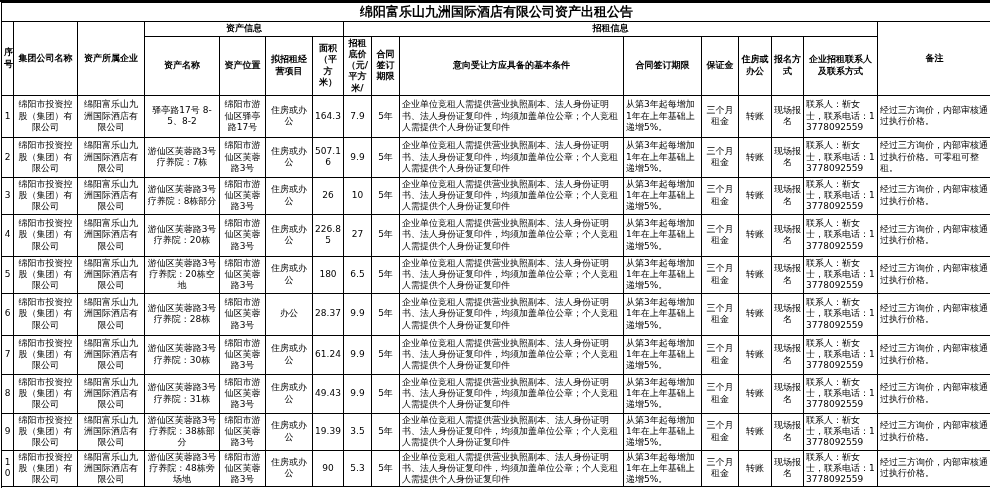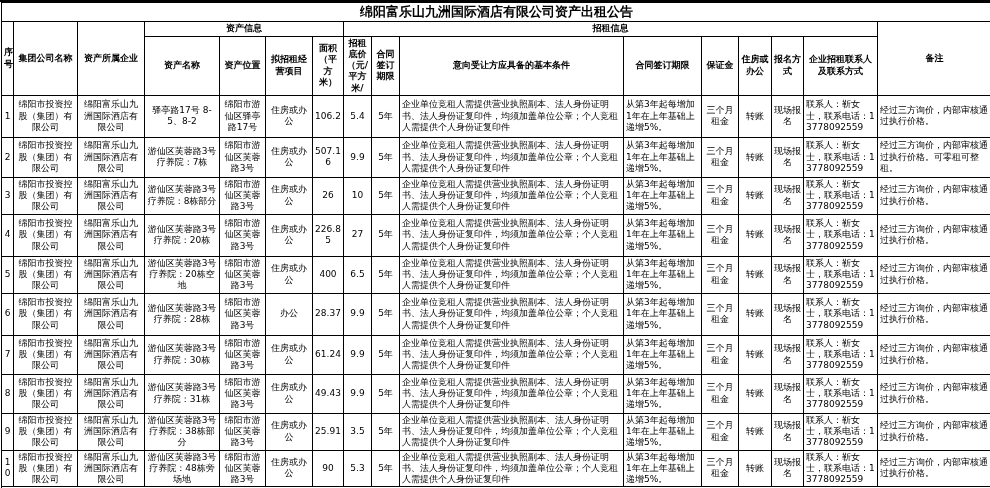--- a/index.html
+++ b/index.html
@@ -71,22 +71,22 @@
       </tr>
     </thead>
     <tbody>
         <tr class="h42">
     <td data-field="seq">1</td>
     <td data-field="group_company">绵阳市投资控股（集团）有限公司</td>
     <td data-field="asset_owner">绵阳富乐山九洲国际酒店有限公司</td>
     <td data-field="asset_name">驿亭路17号 8-5、8-2</td>
     <td data-field="asset_location">绵阳市游仙区驿亭路17号</td>
     <td data-field="planned_use">住房或办公</td>
-    <td data-field="area">106.2</td>
-    <td data-field="base_price">5.4</td>
+    <td data-field="area">164.3</td>
+    <td data-field="base_price">7.9</td>
     <td data-field="contract_term">5年</td>
     <td data-field="conditions">企业单位竞租人需提供营业执照副本、法人身份证明书、法人身份证复印件，均须加盖单位公章；个人竞租人需提供个人身份证复印件</td>
     <td data-field="rent_increase">从第3年起每增加1年在上年基础上递增5%。</td>
     <td data-field="deposit">三个月租金</td>
     <td data-field="transaction_method">转账</td>
     <td data-field="registration_method">现场报名</td>
     <td data-field="contact">联系人：靳女士，联系电话：13778092559</td>
     <td data-field="remark">经过三方询价，内部审核通过执行价格。</td>
   </tr>
         <tr class="h40">
@@ -143,21 +143,21 @@
     <td data-field="contact">联系人：靳女士，联系电话：13778092559</td>
     <td data-field="remark">经过三方询价，内部审核通过执行价格。</td>
   </tr>
         <tr class="h37">
     <td data-field="seq">5</td>
     <td data-field="group_company">绵阳市投资控股（集团）有限公司</td>
     <td data-field="asset_owner">绵阳富乐山九洲国际酒店有限公司</td>
     <td data-field="asset_name">游仙区芙蓉路3号疗养院：20栋空地</td>
     <td data-field="asset_location">绵阳市游仙区芙蓉路3号</td>
     <td data-field="planned_use">住房或办公</td>
-    <td data-field="area">400</td>
+    <td data-field="area">180</td>
     <td data-field="base_price">6.5</td>
     <td data-field="contract_term">5年</td>
     <td data-field="conditions">企业单位竞租人需提供营业执照副本、法人身份证明书、法人身份证复印件，均须加盖单位公章；个人竞租人需提供个人身份证复印件</td>
     <td data-field="rent_increase">从第3年起每增加1年在上年基础上递增5%。</td>
     <td data-field="deposit">三个月租金</td>
     <td data-field="transaction_method">转账</td>
     <td data-field="registration_method">现场报名</td>
     <td data-field="contact">联系人：靳女士，联系电话：13778092559</td>
     <td data-field="remark">经过三方询价，内部审核通过执行价格。</td>
   </tr>
@@ -215,21 +215,21 @@
     <td data-field="contact">联系人：靳女士，联系电话：13778092559</td>
     <td data-field="remark">经过三方询价，内部审核通过执行价格。</td>
   </tr>
         <tr class="h37">
     <td data-field="seq">9</td>
     <td data-field="group_company">绵阳市投资控股（集团）有限公司</td>
     <td data-field="asset_owner">绵阳富乐山九洲国际酒店有限公司</td>
     <td data-field="asset_name">游仙区芙蓉路3号疗养院：38栋部分</td>
     <td data-field="asset_location">绵阳市游仙区芙蓉路3号</td>
     <td data-field="planned_use">住房或办公</td>
-    <td data-field="area">25.91</td>
+    <td data-field="area">19.39</td>
     <td data-field="base_price">3.5</td>
     <td data-field="contract_term">5年</td>
     <td data-field="conditions">企业单位竞租人需提供营业执照副本、法人身份证明书、法人身份证复印件，均须加盖单位公章；个人竞租人需提供个人身份证复印件</td>
     <td data-field="rent_increase">从第3年起每增加1年在上年基础上递增5%。</td>
     <td data-field="deposit">三个月租金</td>
     <td data-field="transaction_method">转账</td>
     <td data-field="registration_method">现场报名</td>
     <td data-field="contact">联系人：靳女士，联系电话：13778092559</td>
     <td data-field="remark">经过三方询价，内部审核通过执行价格。</td>
   </tr>

